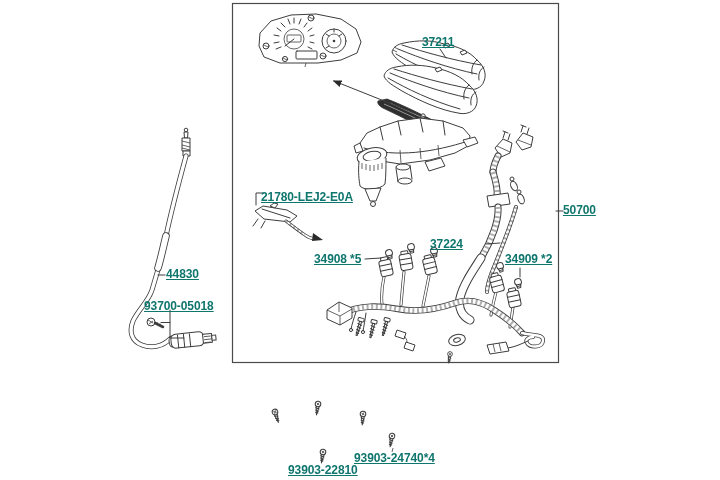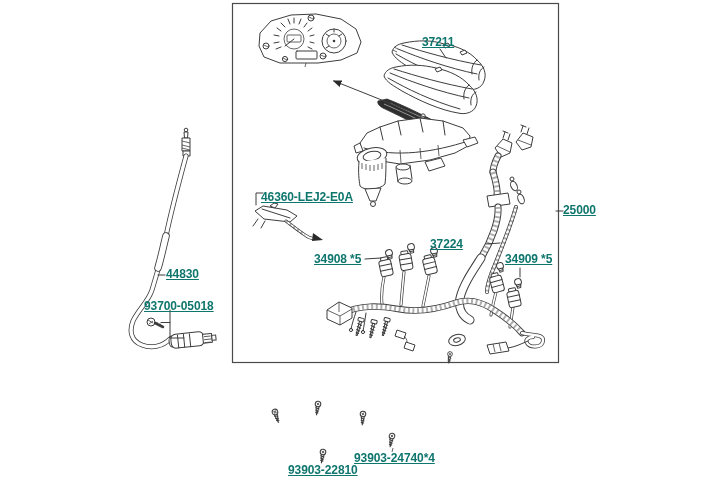--- a/index.html
+++ b/index.html
@@ -249,23 +249,23 @@
   <g>
     <use href="#tapscrew" transform="translate(275,412) rotate(-18)"></use>
     <use href="#tapscrew" transform="translate(318,404) rotate(8)"></use>
     <use href="#tapscrew" transform="translate(363,414) rotate(4)"></use>
     <use href="#tapscrew" transform="translate(392,436) rotate(10)"></use>
     <use href="#tapscrew" transform="translate(323,452) rotate(8)"></use>
   </g>
 </svg>
 
 <div class="lbl" style="left:422px;top:36px">37211</div>
-<div class="lbl" style="left:261px;top:191px">46360-LEJ2-E0A</div>
-<div class="lbl" style="left:563px;top:204px">25000</div>
+<div class="lbl" style="left:261px;top:191px">21780-LEJ2-E0A</div>
+<div class="lbl" style="left:563px;top:204px">50700</div>
 <div class="lbl" style="left:430px;top:238px">37224</div>
 <div class="lbl" style="left:314px;top:253px">34908 *5</div>
-<div class="lbl" style="left:505px;top:253px">34909 *5</div>
+<div class="lbl" style="left:505px;top:253px">34909 *2</div>
 <div class="lbl" style="left:166px;top:268px">44830</div>
 <div class="lbl" style="left:144px;top:300px">93700-05018</div>
 <div class="lbl" style="left:354px;top:452px">93903-24740*4</div>
 <div class="lbl" style="left:288px;top:464px">93903-22810</div>
 
 </div>
 
 </body></html>

